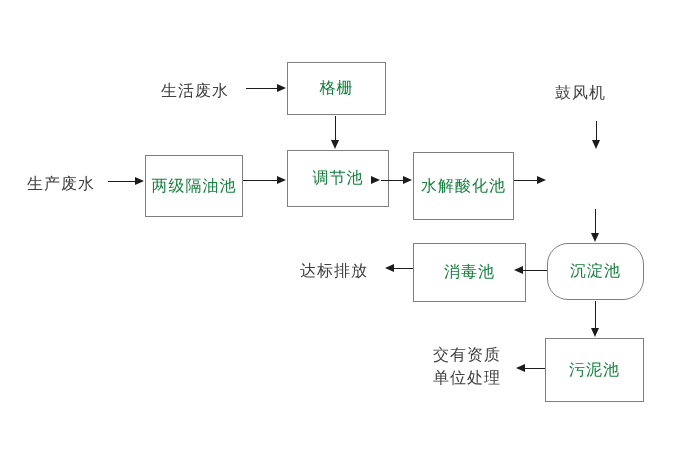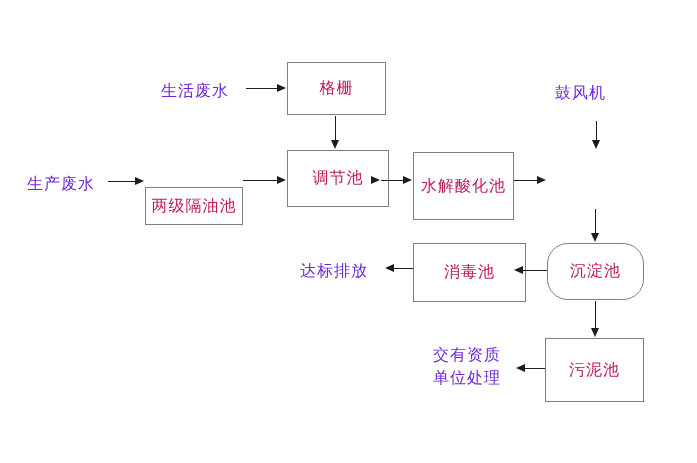--- a/index.html
+++ b/index.html
@@ -20,29 +20,29 @@
     box-sizing: border-box;
     border: 1px solid #7f7f7f;
     background: #ffffff;
     display: flex;
     align-items: center;
     justify-content: center;
     text-align: center;
     font-size: 16px;
     letter-spacing: 1px;
     line-height: 1.4;
-    color: #be185d;
+    color: #15803d;
     padding: 0 2px;
   }
   .lbl {
     position: absolute;
     font-size: 16px;
     letter-spacing: 1px;
     line-height: 1.45;
-    color: #6d28d9;
+    color: #404040;
     white-space: pre-line;
     text-align: center;
   }
   .h-line {
     position: absolute;
     height: 1px;
     background: #1c1c1c;
   }
   .v-line {
     position: absolute;
@@ -71,21 +71,21 @@
   }
 </style>
 </head>
 <body>
 
 <div class="canvas">
 
   <div class="node" style="left:287px; top:62px;  width:99px;  height:53px;">
     <span>格栅</span>
   </div>
-  <div class="node" style="left:145px; top:155px; width:98px;  height:38px;margin-top:32px;">
+  <div class="node" style="left:145px; top:155px; width:98px;  height:62px;">
     <span>两级隔油池</span>
   </div>
   <div class="node" style="left:287px; top:150px; width:102px;  height:57px;">
     <span>调节池</span>
   </div>
   <div class="node" style="left:413px; top:152px; width:101px; height:68px;align-items:center;">
     <span>水解酸化池</span>
   </div>
   <div class="node" style="left:547px; top:243px; width:97px;  height:57px;border-radius:21px;">
     <span>沉淀池</span>

